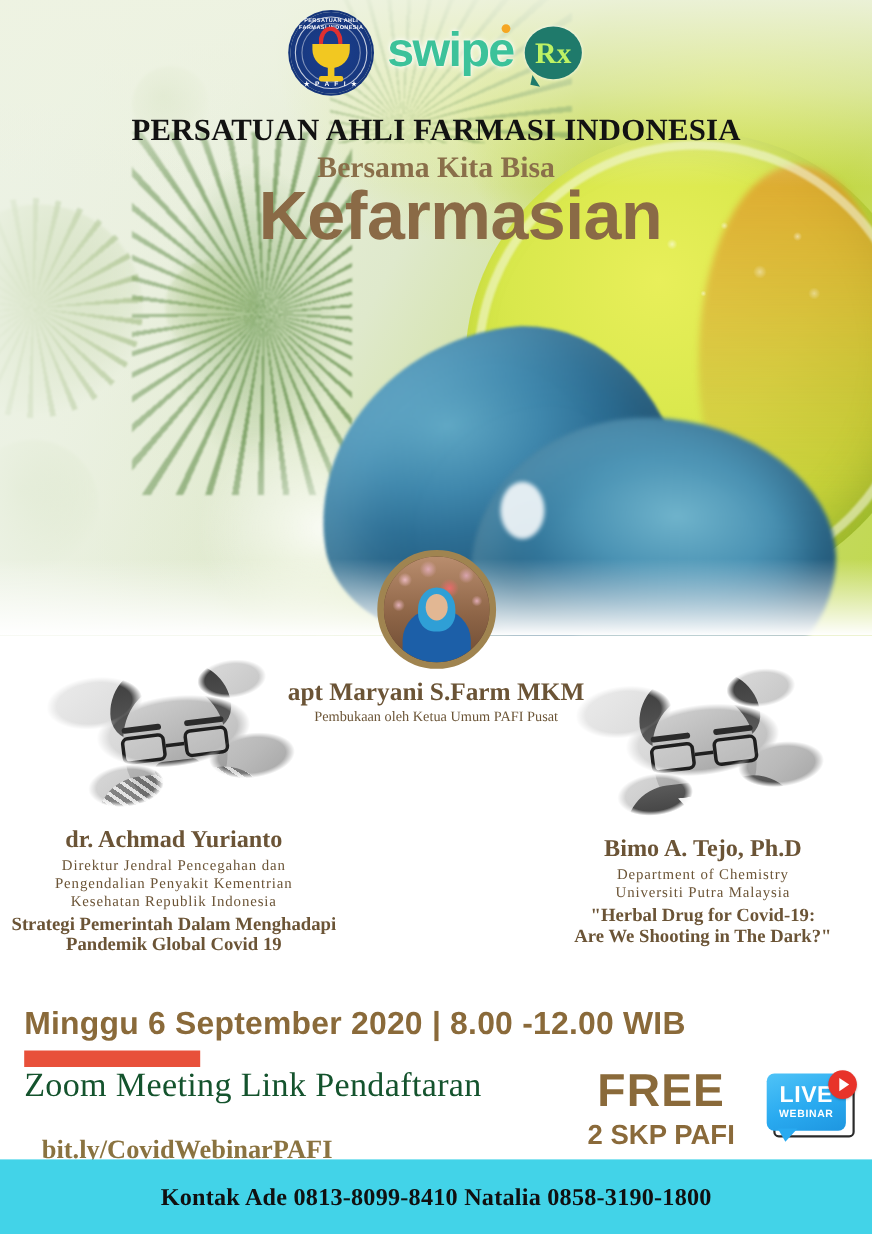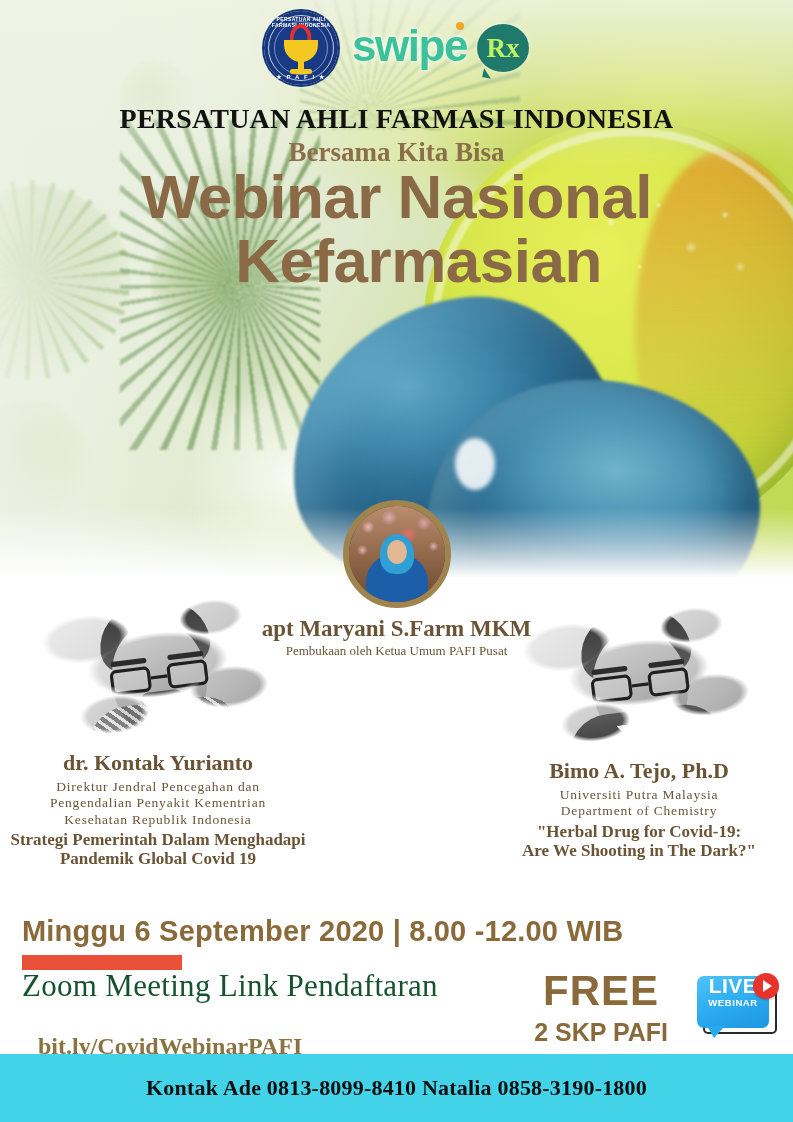--- a/index.html
+++ b/index.html
@@ -508,21 +508,21 @@
     width:74px; height:54px;
     border:2px solid #2a2a2a;
     border-radius:5px;
   }
   .lb-bubble {
     position:absolute; left:0; top:0;
     width:72px; height:52px;
     background:linear-gradient(160deg,#4fc3f7 0%, #29aaf0 55%, #1e96e0 100%);
     border-radius:7px;
     display:flex; flex-direction:column;
-    align-items:center; justify-content:flex-start;
+    align-items:center; justify-content:center;
   }
   .lb-bubble:after {
     content:"";
     position:absolute; left:10px; bottom:-10px;
     width:0; height:0;
     border-left:7px solid transparent;
     border-right:11px solid transparent;
     border-top:12px solid #29aaf0;
   }
   .lb-live {
@@ -610,21 +610,20 @@
       <div class="swipe-dot"></div>
       <div class="rx-bubble">
         <span class="rx-text">Rx</span>
       </div>
     </div>
   </div>
 
   <div class="org-name">PERSATUAN AHLI FARMASI INDONESIA</div>
   <div class="tagline">Bersama Kita Bisa</div>
   <div class="main-title">
-    <span class="l1">Webinar Nasional</span>
     <span class="l2">Kefarmasian</span>
   </div>
 
   <div class="center-speaker">
     <div class="avatar-center">
       <div class="av-sakura"></div>
       <div class="av-body"></div>
       <div class="av-head"></div>
       <div class="av-face"></div>
     </div>
@@ -642,21 +641,21 @@
         <div class="f-glasses">
           <div class="f-brow l"></div>
           <div class="f-brow r"></div>
           <div class="f-lens l"></div>
           <div class="f-lens r"></div>
           <div class="f-bridge"></div>
         </div>
         <div class="f-mustache"></div>
       </div>
     </div>
-    <div class="sp-name">dr. Kontak Yurianto</div>
+    <div class="sp-name">dr. Achmad Yurianto</div>
     <div class="sp-aff">
       <div>Direktur Jendral Pencegahan dan</div>
       <div>Pengendalian Penyakit Kementrian</div>
       <div>Kesehatan Republik Indonesia</div>
     </div>
     <div class="sp-topic">
       <div>Strategi Pemerintah Dalam Menghadapi</div>
       <div>Pandemik Global Covid  19</div>
     </div>
   </div>
@@ -674,22 +673,22 @@
           <div class="f-brow r"></div>
           <div class="f-lens l"></div>
           <div class="f-lens r"></div>
           <div class="f-bridge"></div>
         </div>
         <div class="f-mouth"></div>
       </div>
     </div>
     <div class="sp-name">Bimo A. Tejo, Ph.D</div>
     <div class="sp-aff">
+      <div>Department of Chemistry</div>
       <div>Universiti Putra Malaysia</div>
-      <div>Department of Chemistry</div>
     </div>
     <div class="sp-topic">
       <div>"Herbal Drug for Covid-19:</div>
       <div>Are We Shooting in The Dark?"</div>
     </div>
   </div>
 
   <div class="date-line">Minggu  6 September  2020 | 8.00 -12.00 WIB</div>
   <div class="red-bar"></div>
   <div class="zoom-line">Zoom Meeting  Link  Pendaftaran</div>

